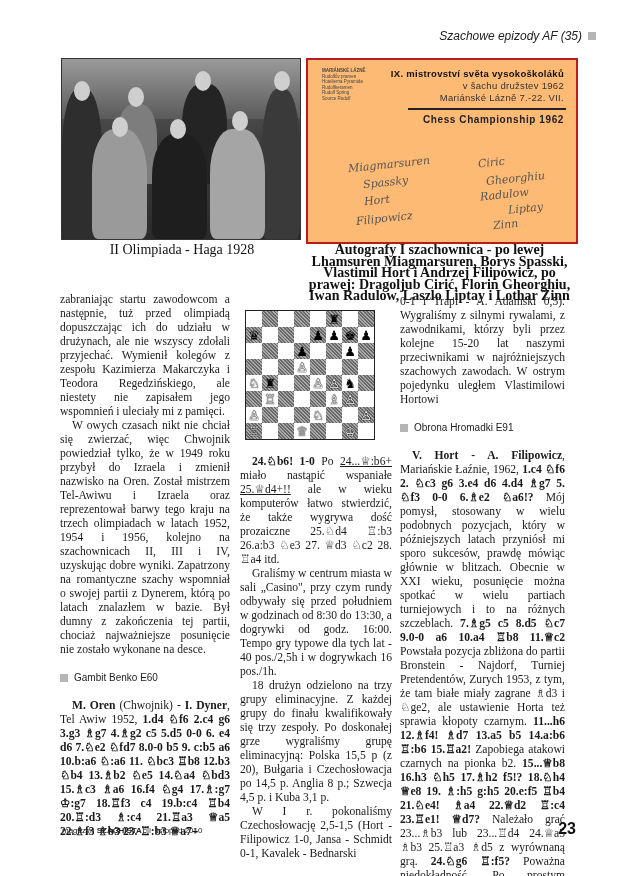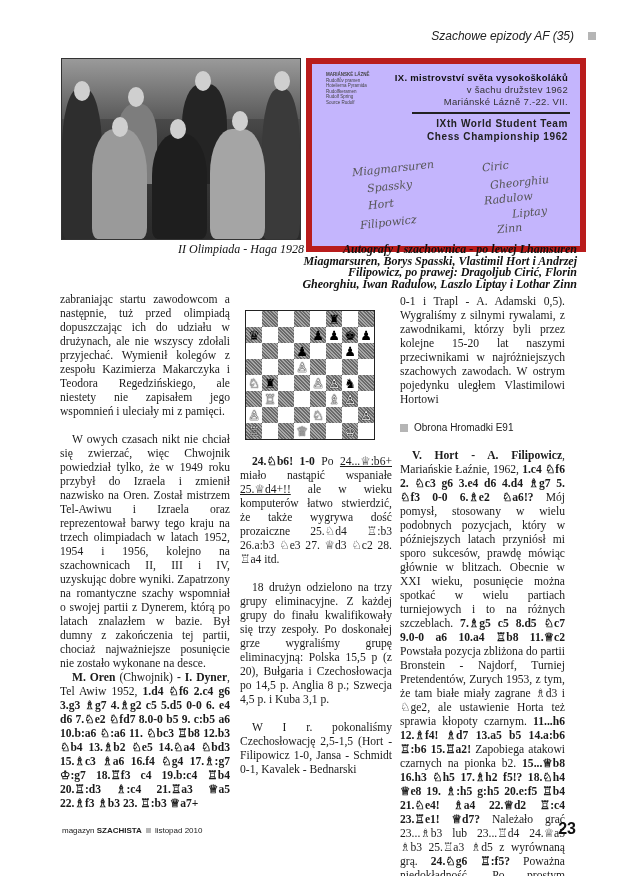--- a/index.html
+++ b/index.html
@@ -1,36 +1,36 @@
 <!DOCTYPE html>
 <html><head>
 <meta charset="utf-8">
 <style>
   html, body { margin: 0; padding: 0; background: #ffffff; }
   body { width: 618px; height: 876px; position: relative; overflow: hidden; font-family: "DejaVu Serif", serif; color: #1a1a1a; }
-  .header { position: absolute; right: 22px; top: 29px; font-family: "Liberation Sans", sans-serif; font-style: italic; font-size: 12px; color: #222; display: flex; align-items: center; gap: 14px; }
+  .header { position: absolute; right: 22px; top: 29px; font-family: "Liberation Sans", sans-serif; font-style: italic; font-size: 12px; color: #222; display: flex; align-items: center; gap: 6px; }
   .sq { display: inline-block; width: 8px; height: 8px; background: #b5b5b5; }
   .photo { position: absolute; left: 61px; top: 58px; width: 238px; height: 180px; background: linear-gradient(180deg, #6a6a6a 0%, #3e3e3e 45%, #2a2a2a 100%); border: 1px solid #333; overflow: hidden; }
   .photo .person { position: absolute; border-radius: 40% 40% 10% 10%; }
   .photo .head { position: absolute; width: 16px; height: 20px; border-radius: 50%; background: #cfcfcf; }
   .photo .wall { position: absolute; left: 0; top: 0; width: 100%; height: 60px; background: linear-gradient(180deg,#9a9a9a,#5a5a5a); }
-  .doc { position: absolute; left: 306px; top: 58px; width: 268px; height: 182px; background: #c4b5fd; border: 6px solid #b91c1c; overflow: hidden; font-family: "Liberation Sans", sans-serif; }
+  .doc { position: absolute; left: 306px; top: 58px; width: 268px; height: 182px; background: #fdba74; border: 2px solid #b91c1c; overflow: hidden; font-family: "Liberation Sans", sans-serif; }
   .doc .small-list { position: absolute; left: 14px; top: 8px; font-size: 4.5px; line-height: 5.5px; color: #444; width: 70px; }
   .doc .cz { position: absolute; right: 12px; top: 8px; text-align: right; font-size: 9.5px; line-height: 12px; color: #333; letter-spacing: 0.3px; }
   .doc .cz b { font-weight: bold; color: #111; }
   .doc .rule { position: absolute; left: 100px; right: 10px; top: 48px; height: 2px; background: #222; }
   .doc .en { position: absolute; right: 12px; top: 54px; text-align: right; font-size: 10px; line-height: 12.5px; color: #222; font-weight: bold; letter-spacing: 0.6px; }
   .doc .sig { position: absolute; font-family: "DejaVu Serif", serif; font-style: italic; color: #555; font-size: 11px; transform: rotate(-6deg); }
-  .caption { position: absolute; font-style: italic; font-size: 12px; line-height: 11.5px; text-align: right; color: #111; font-family: "Liberation Serif", serif; }
+  .caption { position: absolute; font-size: 14px; line-height: 11.5px; text-align: center; color: #111; font-family: "Liberation Serif", serif; }
   .cap1 { left: 60px; top: 244px; width: 244px; }
   .cap2 { left: 302px; top: 244px; width: 275px; }
   .col { position: absolute; font-family: "Liberation Serif", serif; font-size: 11.6px; line-height: 14px; text-align: justify; color: #1a1a1a; }
   .col p { margin: 0; text-indent: 12px; }
   .col p.noind { text-indent: 0; }
-  .col p + p.gap { margin-top: 14px; }
+  .col p + p.gap { }
   .col1 { left: 60px; top: 293px; width: 170px; }
   .col2 { left: 240px; top: 455px; width: 152px; }
   .col3 { left: 400px; top: 295px; width: 165px; }
   .label { font-family: "Liberation Sans", sans-serif; font-size: 10px; display: flex; align-items: center; gap: 6px; color: #222; text-indent: 0; margin: 14px 0 14px 0; }
   .b { font-weight: bold; }
   .i { }
   .u { text-decoration: underline; }
   .board { position: absolute; left: 245px; top: 310px; width: 128px; height: 128px; border: 1.5px solid #222; display: grid; grid-template-columns: repeat(8, 1fr); grid-template-rows: repeat(8, 1fr); }
   .cell { position: relative; display: flex; align-items: center; justify-content: center; font-size: 13px; line-height: 1; font-family: "DejaVu Sans", sans-serif; }
   .cell.dark { background: repeating-linear-gradient(45deg, #6a6a6a 0 1.2px, #a8a8a8 1.2px 2.4px); }
@@ -77,21 +77,20 @@
     <div>Rudolf Spring</div>
     <div>Source Rudolf</div>
   </div>
   <div class="cz">
     <div><b>IX. mistrovství světa vysokoškoláků</b></div>
     <div>v šachu družstev 1962</div>
     <div>Mariánské Lázně 7.-22. VII.</div>
   </div>
   <div class="rule"></div>
   <div class="en">
-    <div>IXth World Student Team</div>
     <div>Chess Championship 1962</div>
   </div>
   <span class="sig" style="left:40px;top:98px;">Miagmarsuren</span>
   <span class="sig" style="left:55px;top:116px;">Spassky</span>
   <span class="sig" style="left:56px;top:134px;">Hort</span>
   <span class="sig" style="left:48px;top:152px;">Filipowicz</span>
   <span class="sig" style="left:170px;top:96px;">Ciric</span>
   <span class="sig" style="left:178px;top:112px;">Gheorghiu</span>
   <span class="sig" style="left:172px;top:128px;">Radulow</span>
   <span class="sig" style="left:200px;top:142px;">Liptay</span>
@@ -101,20 +100,24 @@
 <div class="caption cap1">
   <div>II Olimpiada - Haga 1928</div>
 </div>
 <div class="caption cap2">
   <div style="font-weight:bold">Autografy I szachownica - po lewej Lhamsuren Miagmarsuren, Borys Spasski, Vlastimil Hort i Andrzej Filipowicz, po prawej: Dragoljub Cirić, Florin Gheorghiu, Iwan Radulow, Laszlo Liptay i Lothar Zinn</div>
 </div>
 
 <div class="col col1">
   <p class="noind">zabraniając startu zawodowcom a następnie, tuż przed olimpiadą dopuszczając ich do udziału w drużynach, ale nie wszyscy zdołali przyjechać. Wymienił kolegów z zespołu Kazimierza Makarczyka i Teodora Regedzińskiego, ale niestety nie zapisałem jego wspomnień i uleciały mi z pamięci.</p>
   <p class="gap">W owych czasach nikt nie chciał się zwierzać, więc Chwojnik powiedział tylko, że w 1949 roku przybył do Izraela i zmienił nazwisko na Oren. Został mistrzem Tel-Awiwu i Izraela oraz reprezentował barwy tego kraju na trzech olimpiadach w latach 1952, 1954 i 1956, kolejno na szachownicach II, III i IV, uzyskując dobre wyniki. Zapatrzony na romantyczne szachy wspomniał o swojej partii z Dynerem, którą po latach znalazłem w bazie. Był dumny z zakończenia tej partii, chociaż najważniejsze posunięcie nie zostało wykonane na desce.</p>
+  <div class="label">
+    <span class="sq"></span>
+    <span>Gambit Benko E60</span>
+  </div>
   <p>
     <span class="b">M. Oren</span><span> (Chwojnik) </span><span class="b">- </span><span class="b">I. Dyner</span><span>, Tel Awiw 1952, </span><span class="b">1.d4 ♘f6 2.c4 g6 3.g3 ♗g7 4.♗g2 c5 5.d5 0-0 6. e4 d6 7.♘e2 ♘fd7 8.0-0 b5 9. c:b5 a6 10.b:a6 ♘:a6 11. ♘bc3 ♖b8 12.b3 ♘b4 13.♗b2 ♘e5 14.♘a4 ♘bd3 15.♗c3 ♗a6 16.f4 ♘g4 17.♗:g7 ♔:g7 18.♖f3 c4 19.b:c4 ♖b4 20.♖:d3 ♗:c4 21.♖a3 ♕a5 22.♗f3 ♗b3 23. ♖:b3 ♕a7+</span>
   </p>
 </div>
 
 <div class="board" id="board">
     <div class="cell light"></div>
     <div class="cell dark"></div>
     <div class="cell light"></div>
     <div class="cell dark"></div>
@@ -223,20 +226,21 @@
     <div class="cell dark">
       <span class="w">♔</span>
     </div>
     <div class="cell light"></div>
   </div>
 
 <div class="col col2">
   <p>
     <span class="b">24.♘b6! 1-0</span><span> Po </span><span class="u">24...♕:b6+</span><span> miało nastąpić wspaniałe </span><span class="u">25.♕d4+!!</span><span> ale w wieku komputerów łatwo stwierdzić, że także wygrywa dość prozaiczne 25.♘d4 ♖:b3 26.a:b3 ♘e3 27. ♕d3 ♘c2 28. ♖a4 itd.</span>
   </p>
+  <p class="gap">Graliśmy w centrum miasta w sali „Casino", przy czym rundy odbywały się przed południem w godzinach od 8:30 do 13:30, a dogrywki od godz. 16:00. Tempo gry typowe dla tych lat - 40 pos./2,5h i w dogrywkach 16 pos./1h.</p>
   <p class="gap">
     <span>18 drużyn odzielono na trzy grupy eliminacyjne. Z każdej grupy do finału kwalifikowały się trzy zespoły. Po doskonałej grze wygraliśmy grupę eliminacyjną: </span><span class="i">Polska 15,5 p (z 20), Bułgaria i Czechosłowacja po 14,5 p. Anglia 8 p.; Szwecja 4,5 p. i Kuba 3,1 p.</span>
   </p>
   <p class="gap">
     <span>W I r. pokonaliśmy Czechosłowację 2,5-1,5 </span><span class="i">(Hort - Filipowicz 1-0, Jansa - Schmidt 0-1, Kavalek - Bednarski</span>
   </p>
 </div>
 
 <div class="col col3">
   <p class="noind">

